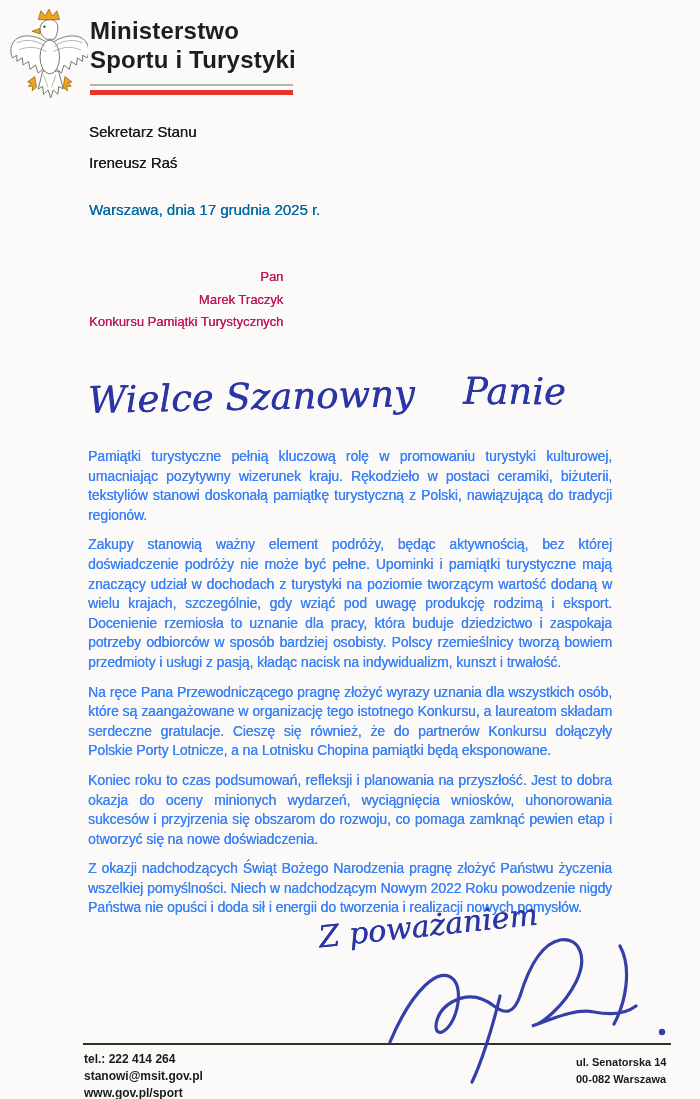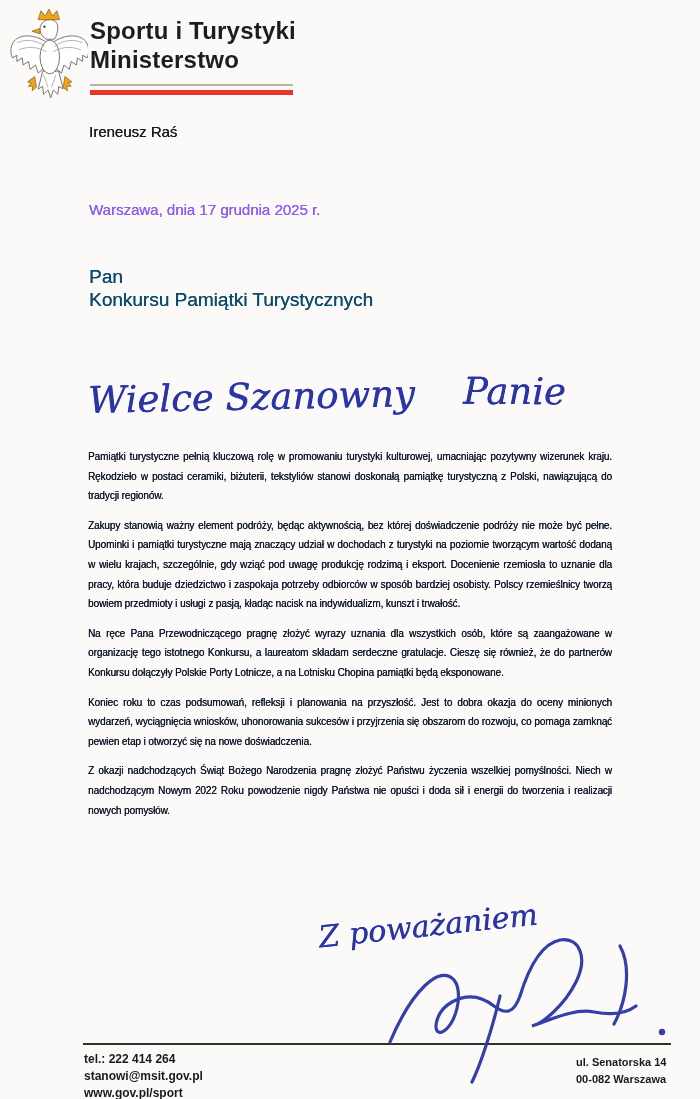--- a/index.html
+++ b/index.html
@@ -22,34 +22,34 @@
     font-size:24px;font-weight:700;color:#1d1d1b;
     line-height:29px;letter-spacing:.2px;
   }
   .flag-divider{position:absolute;left:90px;top:84px;width:203px;}
   .flag-divider .white-stripe{height:2px;background:#a8a294;opacity:.8;}
   .flag-divider .gap{height:4px;background:#fbfaf8;}
   .flag-divider .red-stripe{height:5px;background:#e6352b;}
   
   .txt{ text-shadow:0.25px 0 0 currentColor; } 
   .sender{position:absolute;left:89px;top:116px;font-size:15px;line-height:31px;color:#1b1b1b;}
-  .dateline{position:absolute;left:89px;top:201px;font-size:15px;color:#8b5cf6;}
-  .recipient{position:absolute;left:89px;top:266px;font-size:19px;line-height:22.5px;color:#0c4a6e;}
+  .dateline{position:absolute;left:89px;top:201px;font-size:15px;color:#0369a1;}
+  .recipient{position:absolute;left:89px;top:266px;font-size:13px;line-height:22.5px;color:#be185d;text-align:right;}
   .salutation{
     position:absolute;left:88px;top:374px;width:478px;
     display:flex;justify-content:space-between;align-items:flex-start;
     font-family:"DejaVu Serif", serif;font-style:italic;
     font-size:37px;color:#2b35a5;
     transform:rotate(-1.2deg);
     text-shadow:0.4px 0 0 currentColor;
   }
   .salutation .part2{transform:rotate(1.5deg);}
   .body-text{
     position:absolute;left:88px;top:447px;width:524px;
-    font-size:10px;line-height:19.6px;text-align:justify;color:#0f172a;
+    font-size:14px;line-height:19.6px;text-align:justify;color:#3b82f6;
     letter-spacing:-0.1px;
   }
   .body-text p{margin:0 0 10px 0;}
   
   .closing{
     position:absolute;left:318px;top:908px;
     font-family:"DejaVu Serif", serif;font-style:italic;
     font-size:30px;color:#2b35a5;
     transform:rotate(-6deg);
     text-shadow:0.4px 0 0 currentColor;
@@ -84,38 +84,40 @@
       <path d="M10,40 C20,36 30,36 42,44"></path>
       <path d="M12,48 C22,44 32,44 43,50"></path>
       <path d="M84,40 C74,36 64,36 52,44"></path>
       <path d="M82,48 C72,44 62,44 51,50"></path>
       <path d="M40,76 L45,90 M54,76 L49,90"></path>
     </g>
     <circle cx="41" cy="22" r="1.3" fill="#3a3a3a"></circle>
   </svg>
 
   <div class="ministry-name">
+    <div>Ministerstwo</div>
     <div>Sportu i Turystyki</div>
-    <div>Ministerstwo</div>
   </div>
 
   <div class="flag-divider">
     <div class="white-stripe"></div>
     <div class="gap"></div>
     <div class="red-stripe"></div>
   </div>
 
   <div class="sender txt">
+    <div>Sekretarz Stanu</div>
     <div>Ireneusz Raś</div>
   </div>
 
   <div class="dateline txt">Warszawa, dnia 17 grudnia 2025 r.</div>
 
   <div class="recipient txt">
     <div>Pan</div>
+    <div>Marek Traczyk</div>
     <div>Konkursu Pamiątki Turystycznych</div>
   </div>
 
   <div class="salutation">
     <span class="part1">Wielce Szanowny</span>
     <span class="part2">Panie</span>
   </div>
 
   <div class="body-text txt">
     <p>Pamiątki turystyczne pełnią kluczową rolę w promowaniu turystyki kulturowej, umacniając pozytywny wizerunek kraju. Rękodzieło w postaci ceramiki, biżuterii, tekstyliów stanowi doskonałą pamiątkę turystyczną z Polski, nawiązującą do tradycji regionów.</p>

